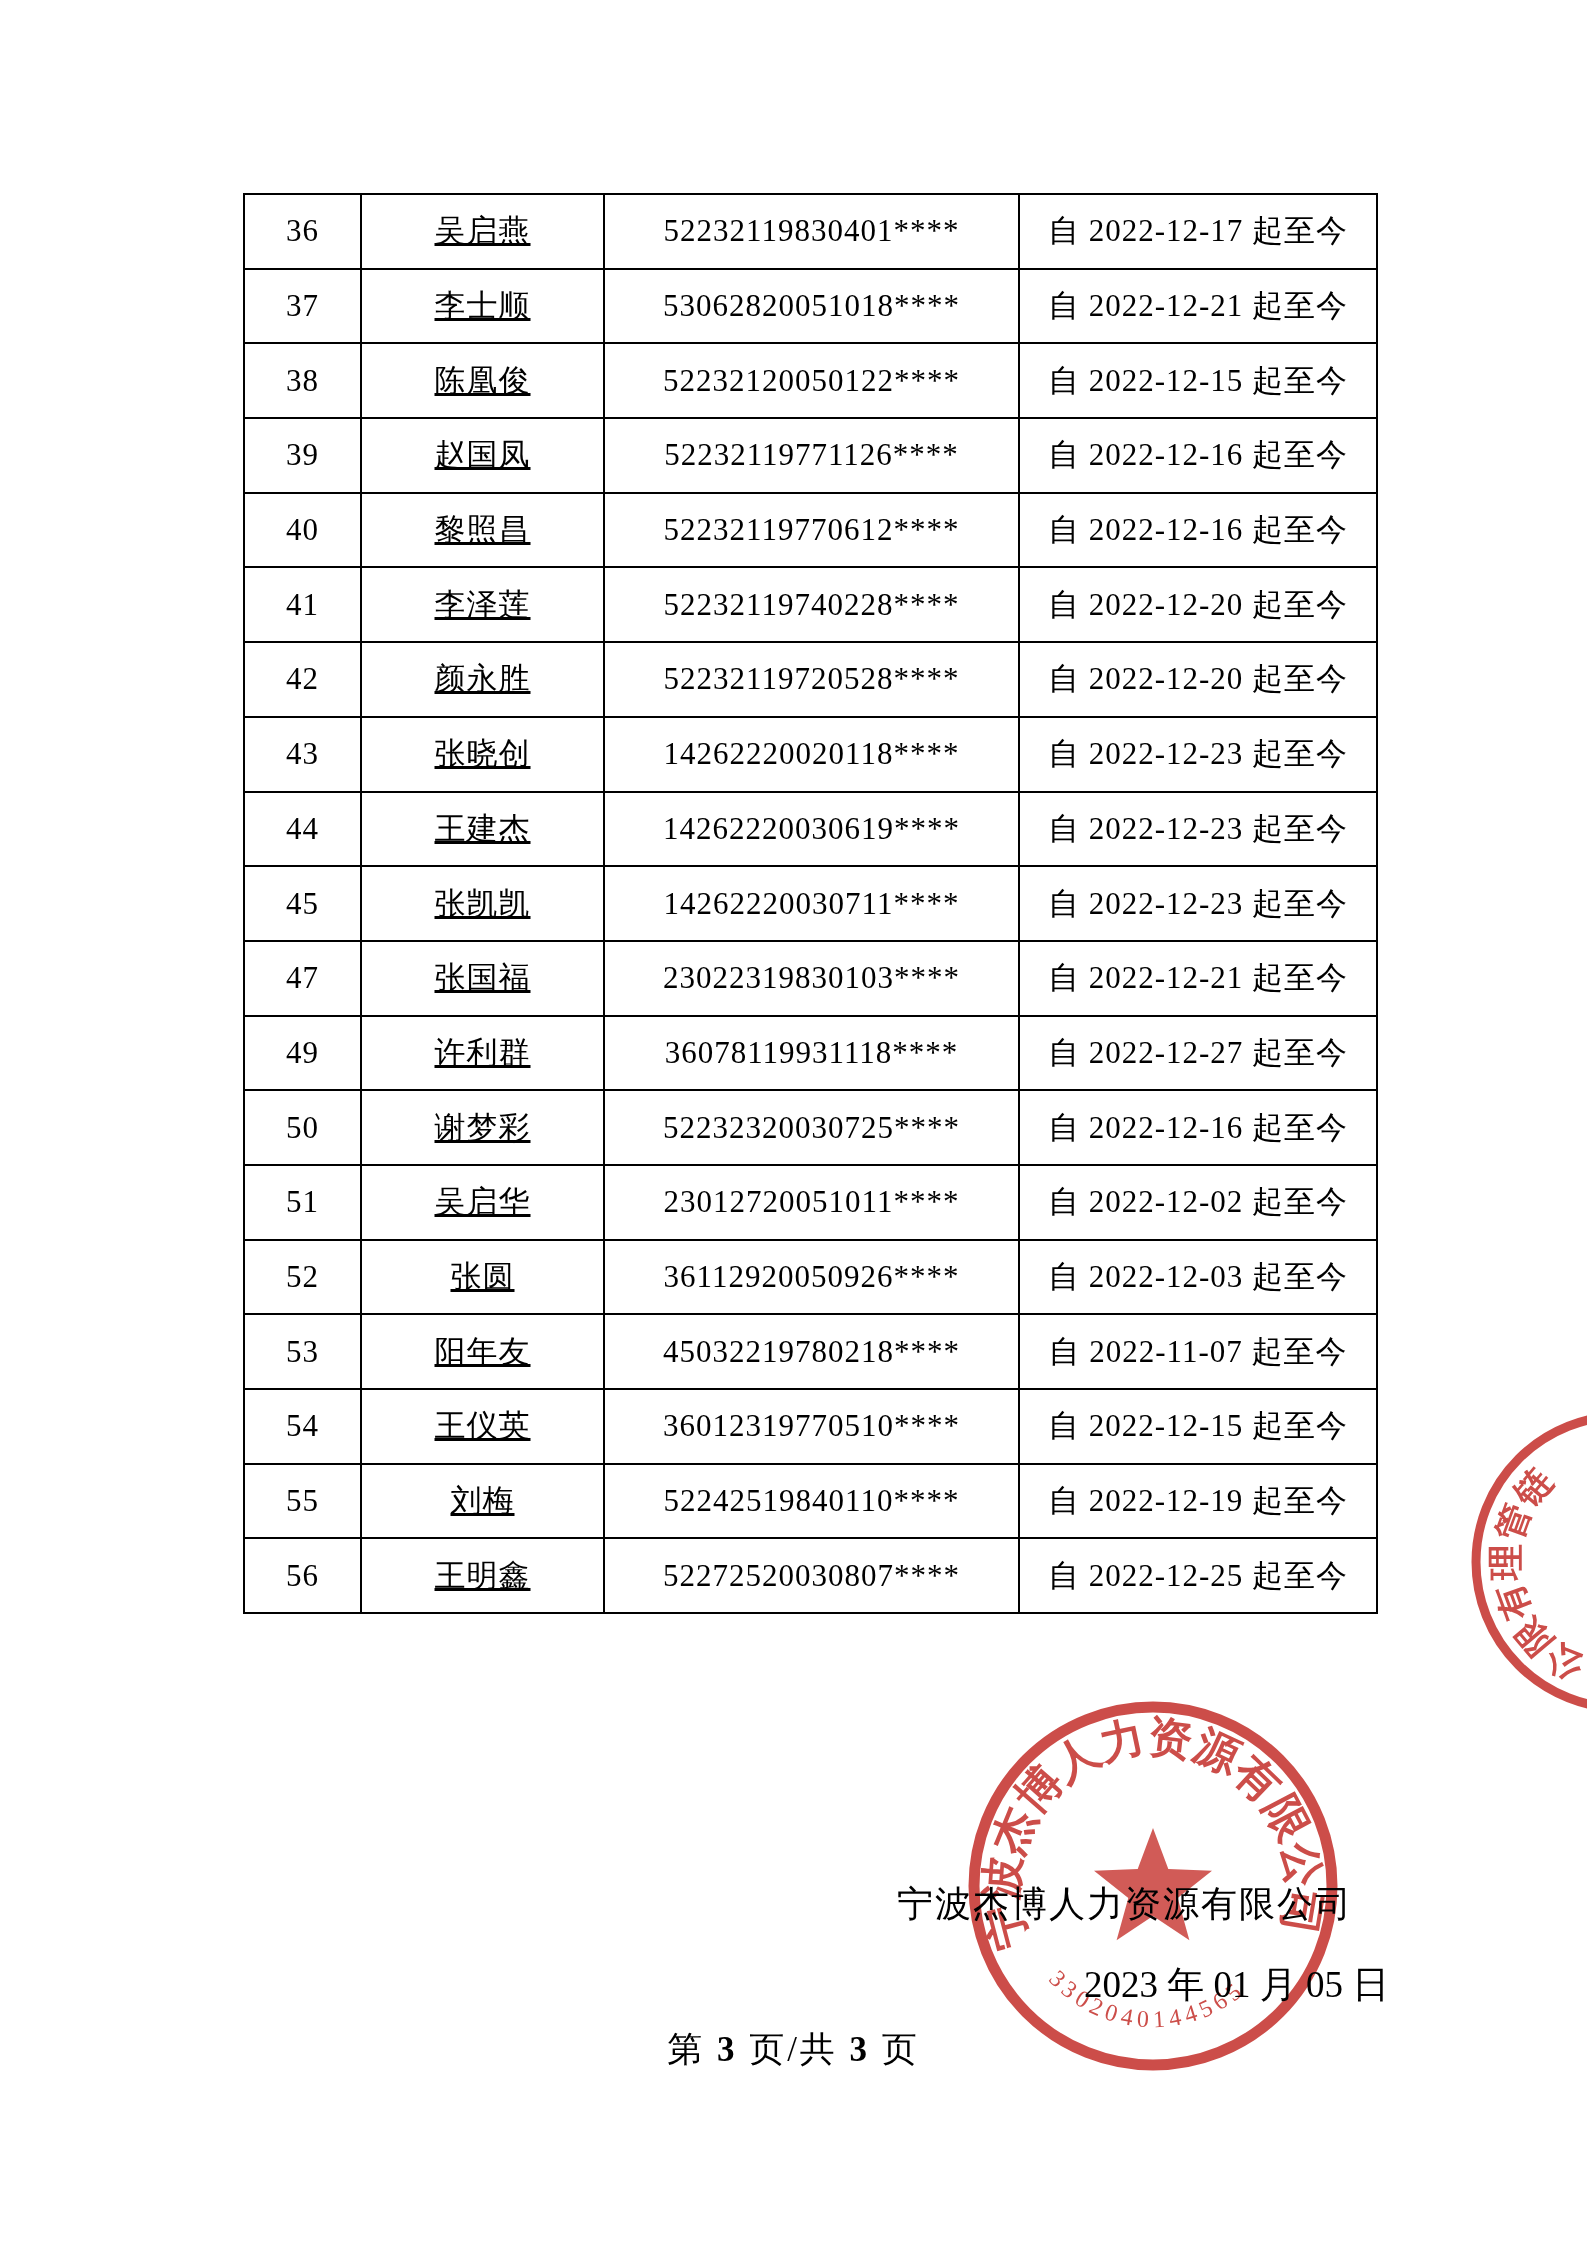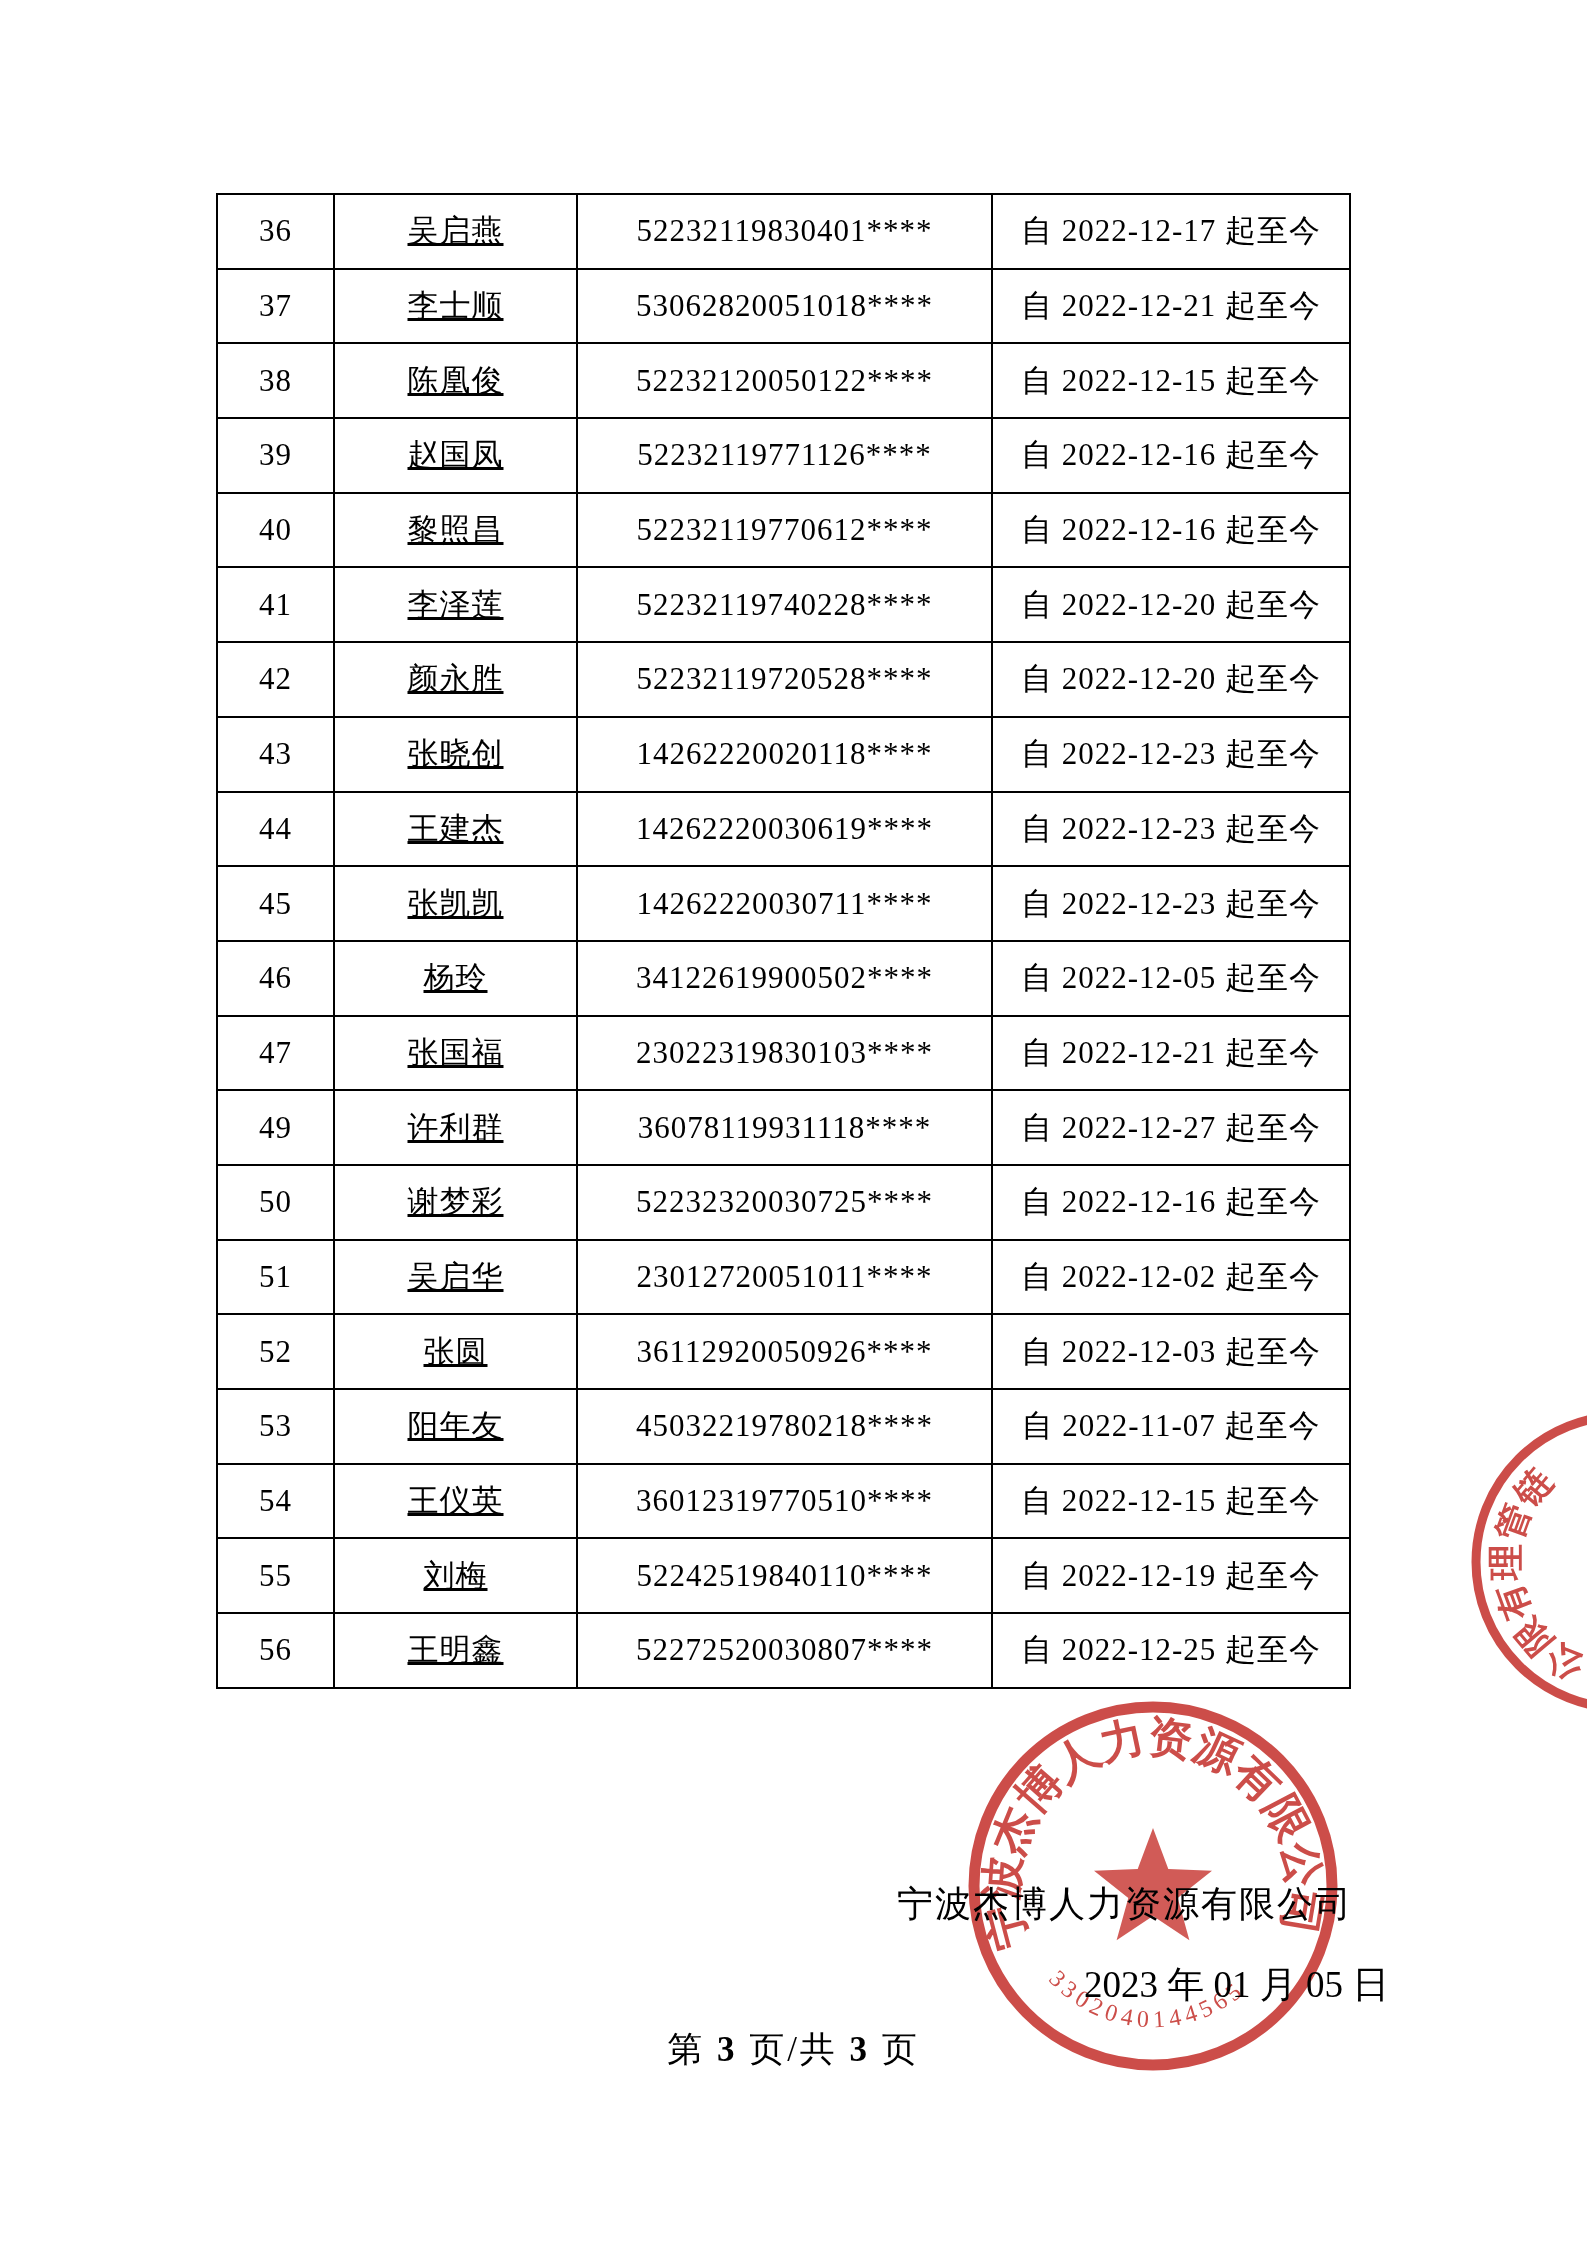--- a/index.html
+++ b/index.html
@@ -9,21 +9,21 @@
     position:relative;
     overflow:hidden;
     font-family:"Liberation Serif","DejaVu Serif",serif;
     color:#000;
   }
   .page{position:absolute;inset:0;background:#fff;}
 
   
   table.roster{
     position:absolute;
-    left:216px;top:193px;
+    left:243px;top:193px;
     width:1125px;
     border-collapse:collapse;
     table-layout:fixed;
   }
   table.roster td{
     border:2px solid #000;
     height:72.7px;
     text-align:center;
     vertical-align:middle;
     font-size:31px;
@@ -134,26 +134,20 @@
       <td class="c-period">自 2022-12-23 起至今</td>
     </tr>
 
     <tr>
       <td class="c-no">45</td>
       <td class="c-name">张凯凯</td>
       <td class="c-id">14262220030711****</td>
       <td class="c-period">自 2022-12-23 起至今</td>
     </tr>
 
-    <tr>
-      <td class="c-no">46</td>
-      <td class="c-name">杨玲</td>
-      <td class="c-id">34122619900502****</td>
-      <td class="c-period">自 2022-12-05 起至今</td>
-    </tr>
 
     <tr>
       <td class="c-no">47</td>
       <td class="c-name">张国福</td>
       <td class="c-id">23022319830103****</td>
       <td class="c-period">自 2022-12-21 起至今</td>
     </tr>
 
 
     <tr>

